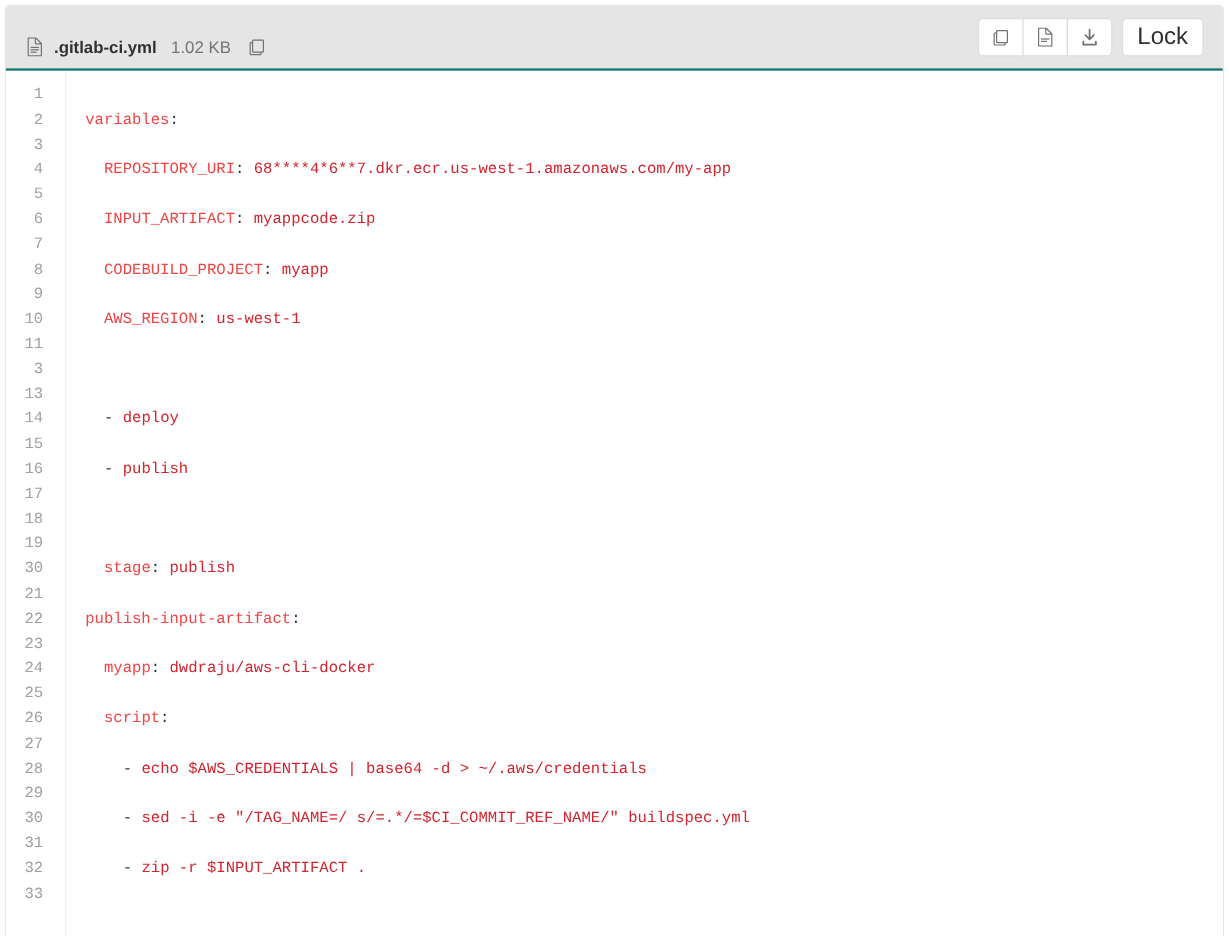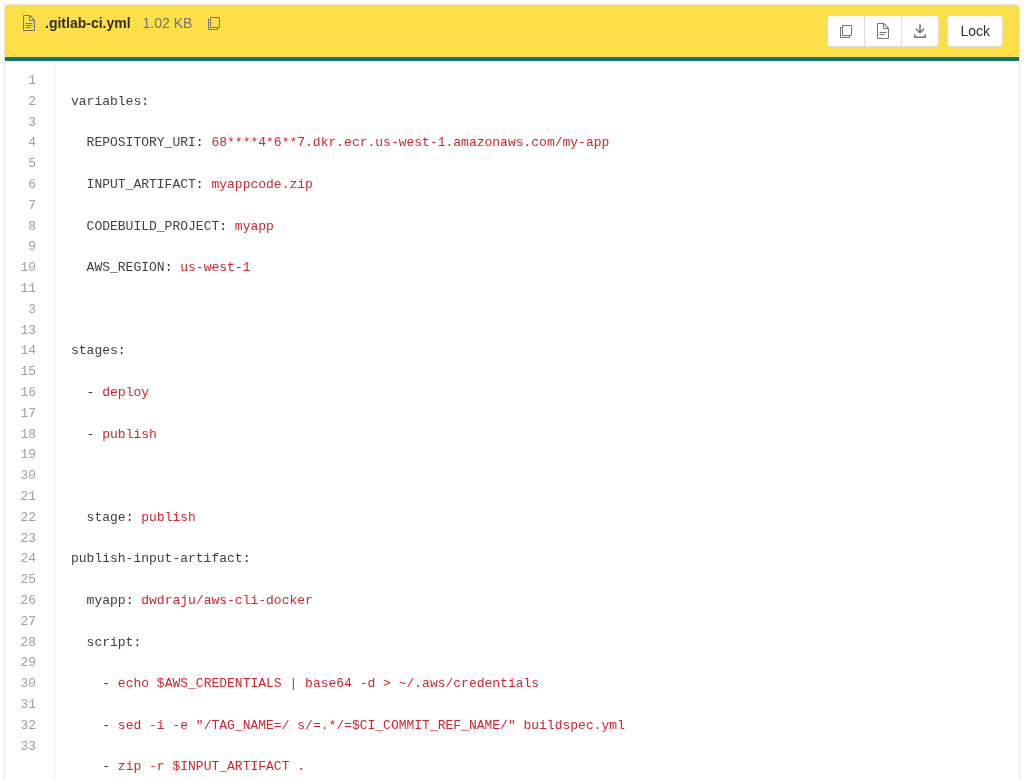--- a/index.html
+++ b/index.html
@@ -12,25 +12,25 @@
     font-size: 14px;
   }
   .file-holder {
     border: 1px solid #e5e5e5;
     border-radius: 4px;
     margin: 4px;
     overflow: hidden;
   }
   .file-title {
     display: flex;
-    align-items: flex-start;
+    align-items: flex-end;
     justify-content: space-between;
     padding: 10px 16px;
-    border-bottom: 4px solid #0f766e;
-    background: #fde047;
+    border-bottom: 2px solid #0f766e;
+    background: #e5e5e5;
   }
   .file-title-left {
     display: flex;
     align-items: center;
     gap: 8px;
   }
   .file-icon {
     width: 16px;
     height: 16px;
     fill: #737278;
@@ -60,21 +60,21 @@
     display: inline-flex;
   }
   .btn {
     display: inline-flex;
     align-items: center;
     justify-content: center;
     padding: 6px 10px;
     border: 1px solid #dcdcde;
     background: #fff;
     color: #303030;
-    font-size: 14px;
+    font-size: 20px;
     cursor: pointer;
     height: 32px;
   }
   .btn-group .btn {
     border-radius: 0;
     margin-left: -1px;
   }
   .btn-group .btn:first-child {
     border-top-left-radius: 4px;
     border-bottom-left-radius: 4px;
@@ -116,21 +116,21 @@
   }
   .code-lines {
     flex: 1 1 auto;
     padding: 10px 16px;
     overflow-x: auto;
     white-space: pre;
   }
   .code-lines .line {
     min-height: 1.6em;
   }
-  .tok-key { color: #404040; }
+  .tok-key { color: #ef4444; }
   .tok-str { color: #d1242f; }
   .tok-punc { color: #303030; }
   .tok-dash { color: #303030; }
 </style>
 </head>
 <body>
 
 <div class="file-holder">
   <div class="file-title">
     <div class="file-title-left">
@@ -207,21 +207,20 @@
         <div>32</div>
         <div>33</div>
       </div>
     <div class="code-lines">
 <div class="line"><span class="tok-key">variables</span><span class="tok-punc">:</span></div>
 <div class="line">  <span class="tok-key">REPOSITORY_URI</span><span class="tok-punc">:</span> <span class="tok-str">68****4*6**7.dkr.ecr.us-west-1.amazonaws.com/my-app</span></div>
 <div class="line">  <span class="tok-key">INPUT_ARTIFACT</span><span class="tok-punc">:</span> <span class="tok-str">myappcode.zip</span></div>
 <div class="line">  <span class="tok-key">CODEBUILD_PROJECT</span><span class="tok-punc">:</span> <span class="tok-str">myapp</span></div>
 <div class="line">  <span class="tok-key">AWS_REGION</span><span class="tok-punc">:</span> <span class="tok-str">us-west-1</span></div>
 <div class="line"> </div>
-<div class="line"><span class="tok-key">stages</span><span class="tok-punc">:</span></div>
 <div class="line">  <span class="tok-dash">-</span> <span class="tok-str">deploy</span></div>
 <div class="line">  <span class="tok-dash">-</span> <span class="tok-str">publish</span></div>
 <div class="line"> </div>
 <div class="line">  <span class="tok-key">stage</span><span class="tok-punc">:</span> <span class="tok-str">publish</span></div>
 <div class="line"><span class="tok-key">publish-input-artifact</span><span class="tok-punc">:</span></div>
 <div class="line">  <span class="tok-key">myapp</span><span class="tok-punc">:</span> <span class="tok-str">dwdraju/aws-cli-docker</span></div>
 <div class="line">  <span class="tok-key">script</span><span class="tok-punc">:</span></div>
 <div class="line">    <span class="tok-dash">-</span> <span class="tok-str">echo $AWS_CREDENTIALS | base64 -d &gt; ~/.aws/credentials</span></div>
 <div class="line">    <span class="tok-dash">-</span> <span class="tok-str">sed -i -e "/TAG_NAME=/ s/=.*/=$CI_COMMIT_REF_NAME/" buildspec.yml</span></div>
 <div class="line">    <span class="tok-dash">-</span> <span class="tok-str">zip -r $INPUT_ARTIFACT .</span></div>

